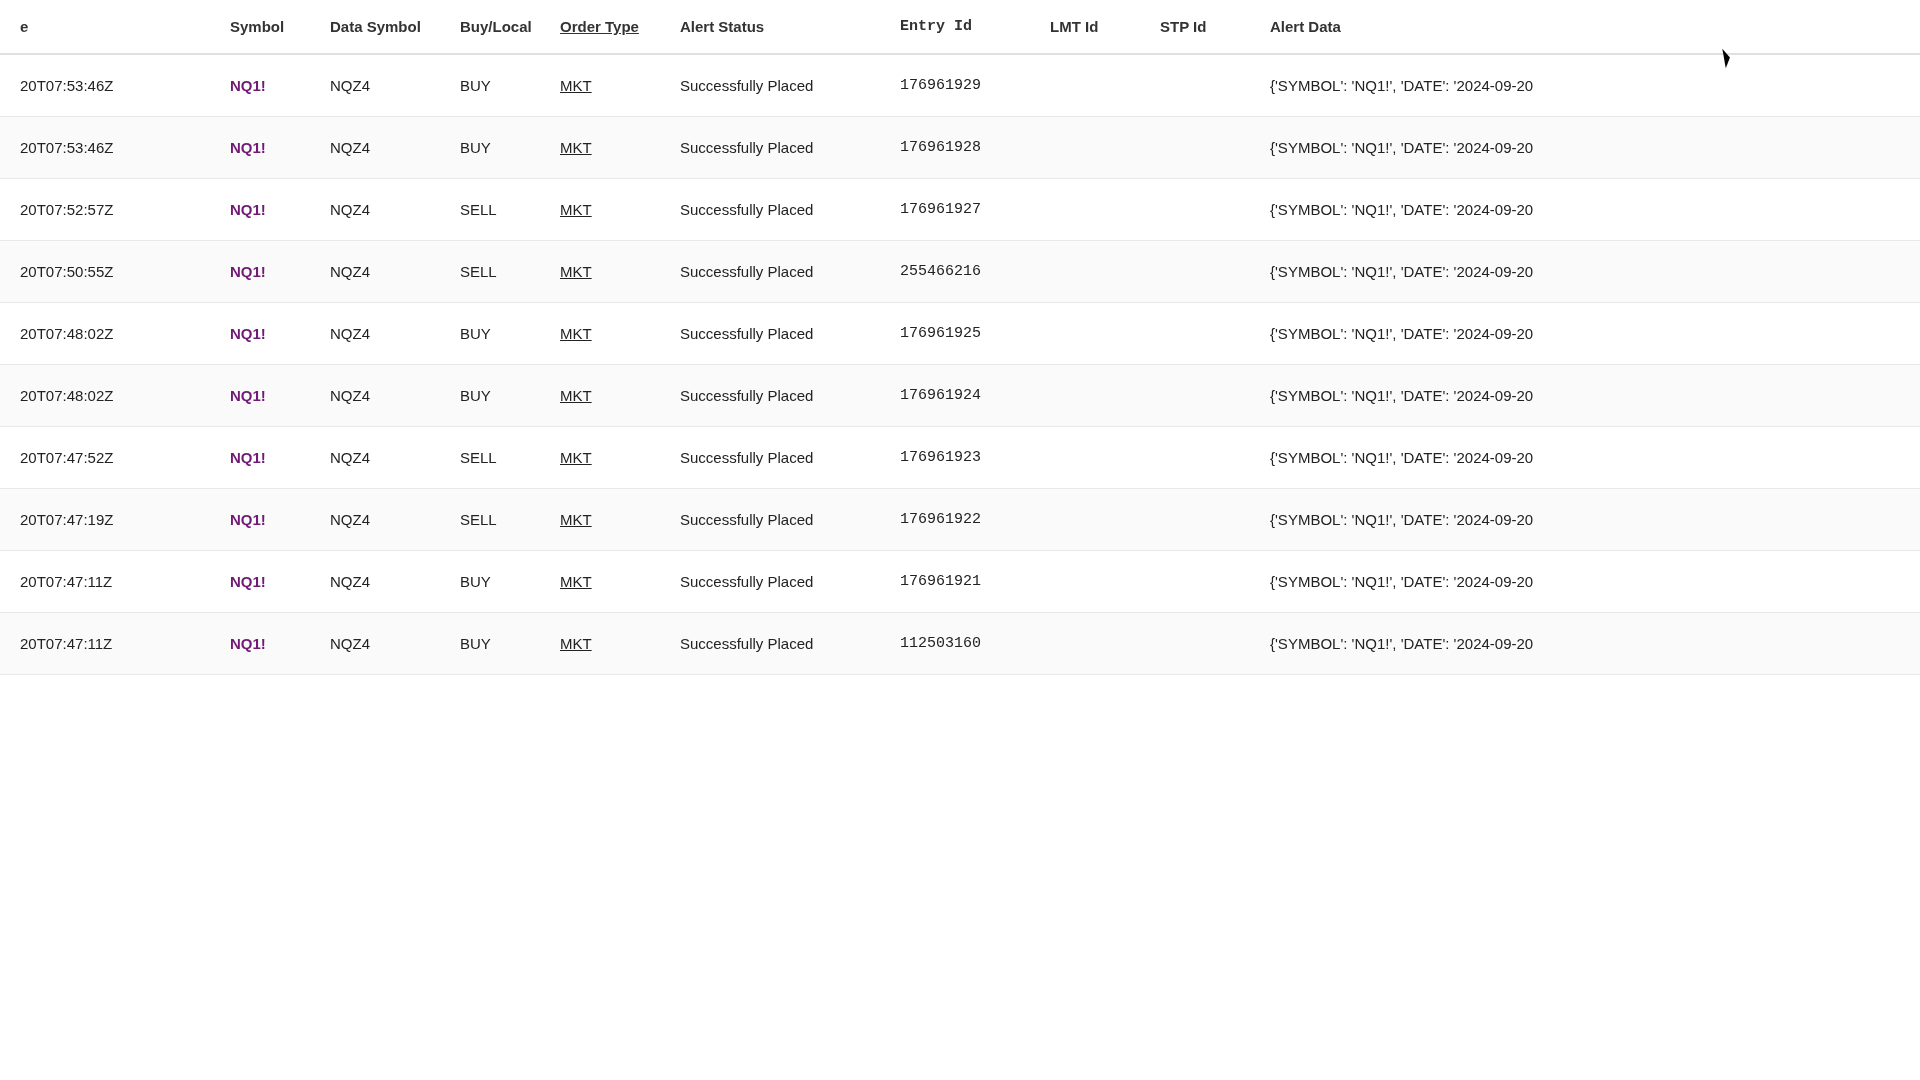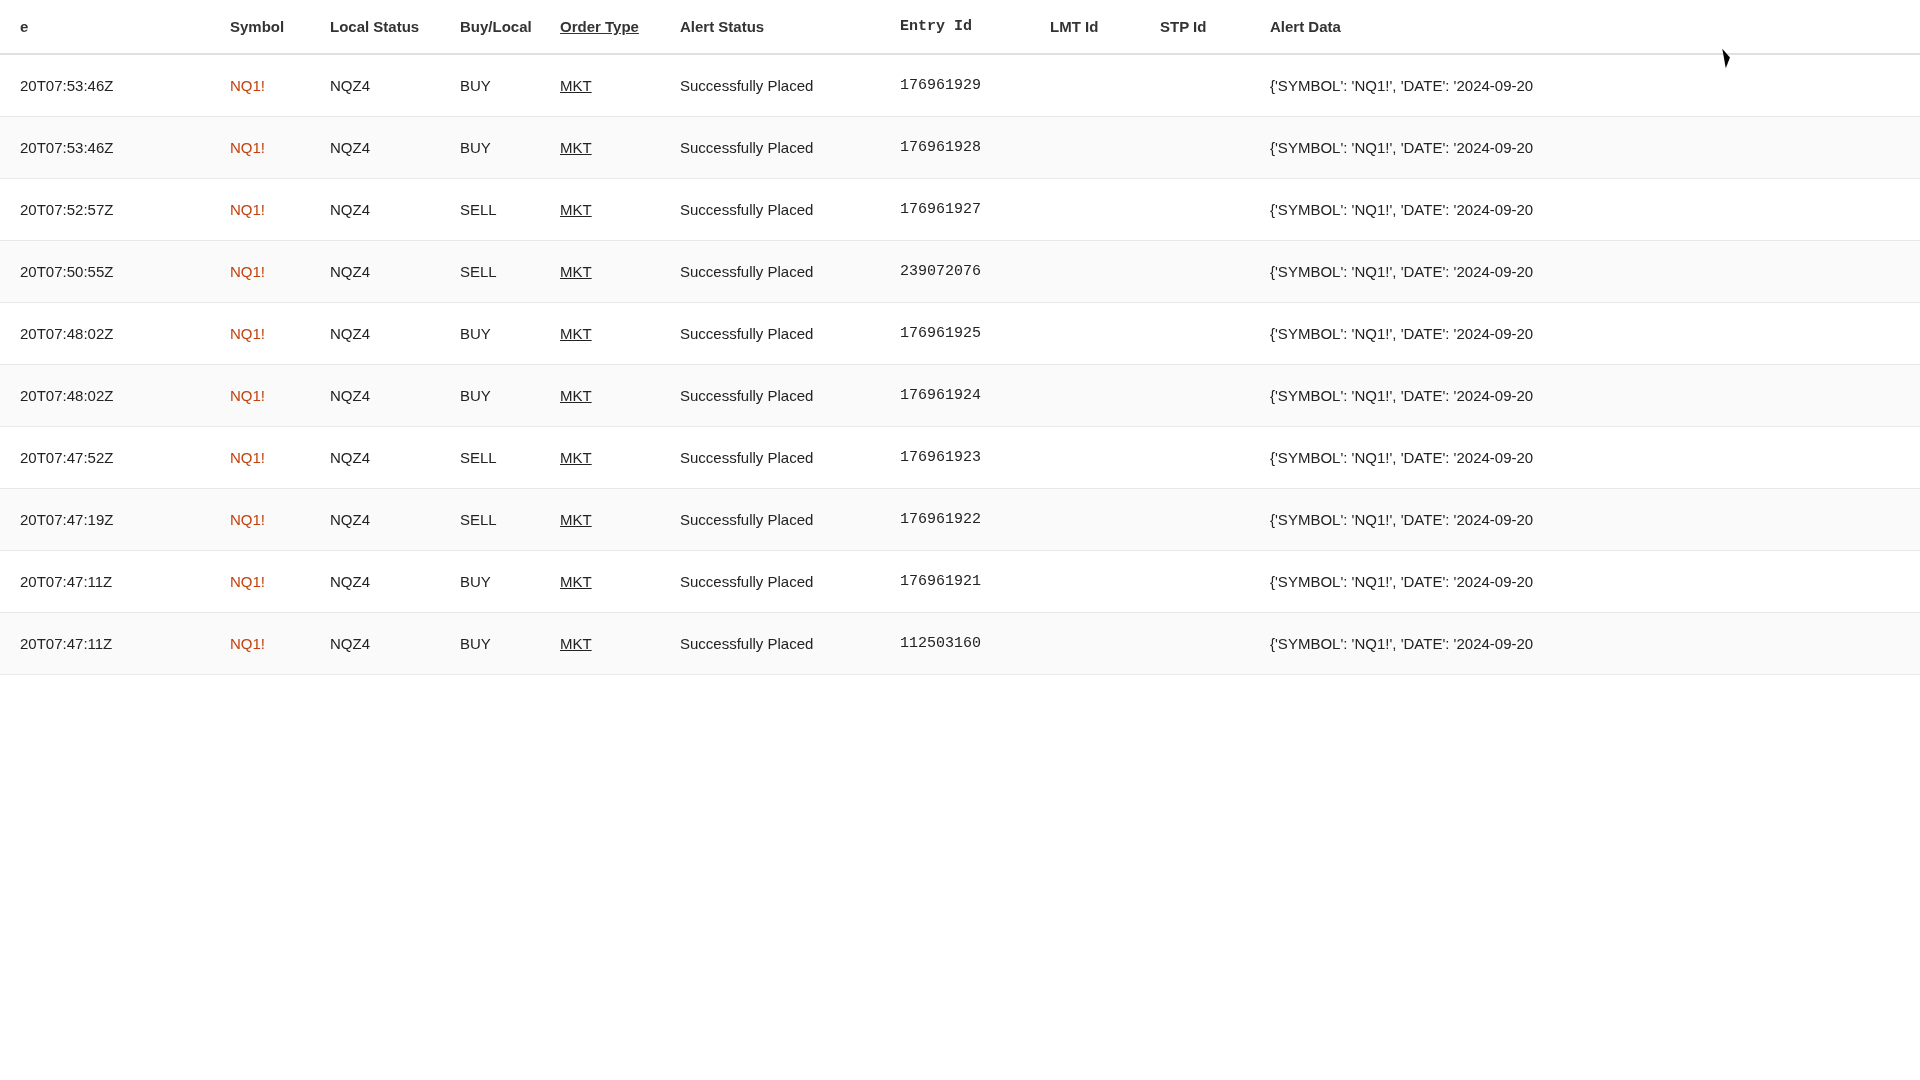--- a/index.html
+++ b/index.html
@@ -86,41 +86,41 @@
     .col-local { width: 130px; }
     .col-buysell { width: 100px; }
     .col-ordertype { width: 120px; text-decoration: underline; }
     .col-alertstatus { width: 220px; }
     .col-entryid { width: 150px; font-family: Liberation Mono, monospace; }
     .col-lmtid { width: 110px; }
     .col-stpid { width: 110px; }
     .col-alertdata { width: auto; margin-top: 40px; }
 
     .symbol-text {
-      color: #c2410c;
-      font-weight: 400;
+      color: #701a75;
+      font-weight: 700;
     }
   </style>
 </head>
 <body>
 
 <div class="cursor"></div>
 
 <div class="table-container">
   <table>
     <thead>
       <tr>
         <th class="col-date">
           <span>e</span>
         </th>
         <th class="col-symbol">
           <span>Symbol</span>
         </th>
         <th class="col-local">
-          <span>Local Status</span>
+          <span>Data Symbol</span>
         </th>
         <th class="col-buysell">
           <span>Buy/Local</span>
         </th>
         <th class="col-ordertype">
           <span>Order Type</span>
         </th>
         <th class="col-alertstatus">
           <span>Alert Status</span>
         </th>
@@ -175,21 +175,21 @@
           <td class="col-stpid"></td>
           <td class="col-alertdata">{'SYMBOL': 'NQ1!', 'DATE': '2024-09-20</td>
         </tr>
         <tr>
           <td class="col-date">20T07:50:55Z</td>
           <td class="col-symbol symbol-text">NQ1!</td>
           <td class="col-local">NQZ4</td>
           <td class="col-buysell">SELL</td>
           <td class="col-ordertype">MKT</td>
           <td class="col-alertstatus">Successfully Placed</td>
-          <td class="col-entryid">239072076</td>
+          <td class="col-entryid">255466216</td>
           <td class="col-lmtid"></td>
           <td class="col-stpid"></td>
           <td class="col-alertdata">{'SYMBOL': 'NQ1!', 'DATE': '2024-09-20</td>
         </tr>
         <tr>
           <td class="col-date">20T07:48:02Z</td>
           <td class="col-symbol symbol-text">NQ1!</td>
           <td class="col-local">NQZ4</td>
           <td class="col-buysell">BUY</td>
           <td class="col-ordertype">MKT</td>

